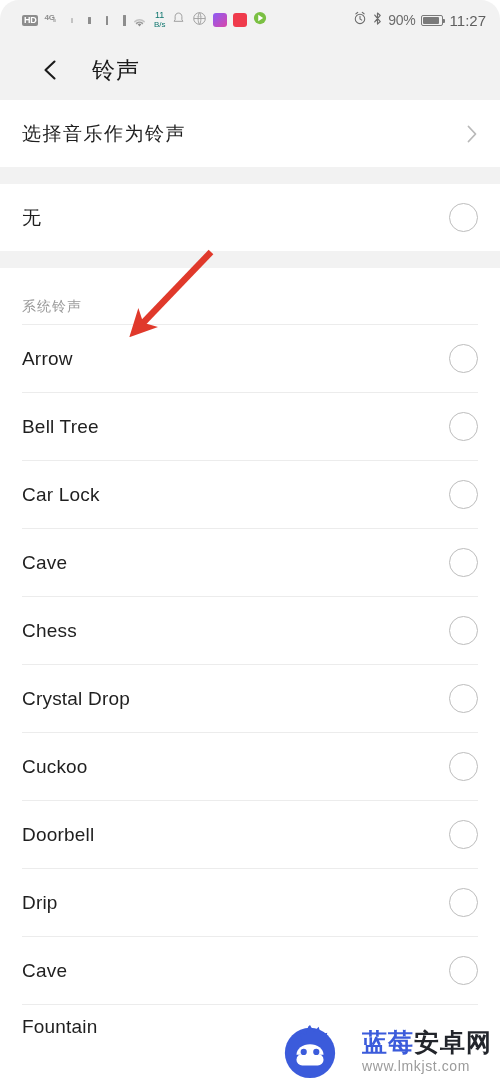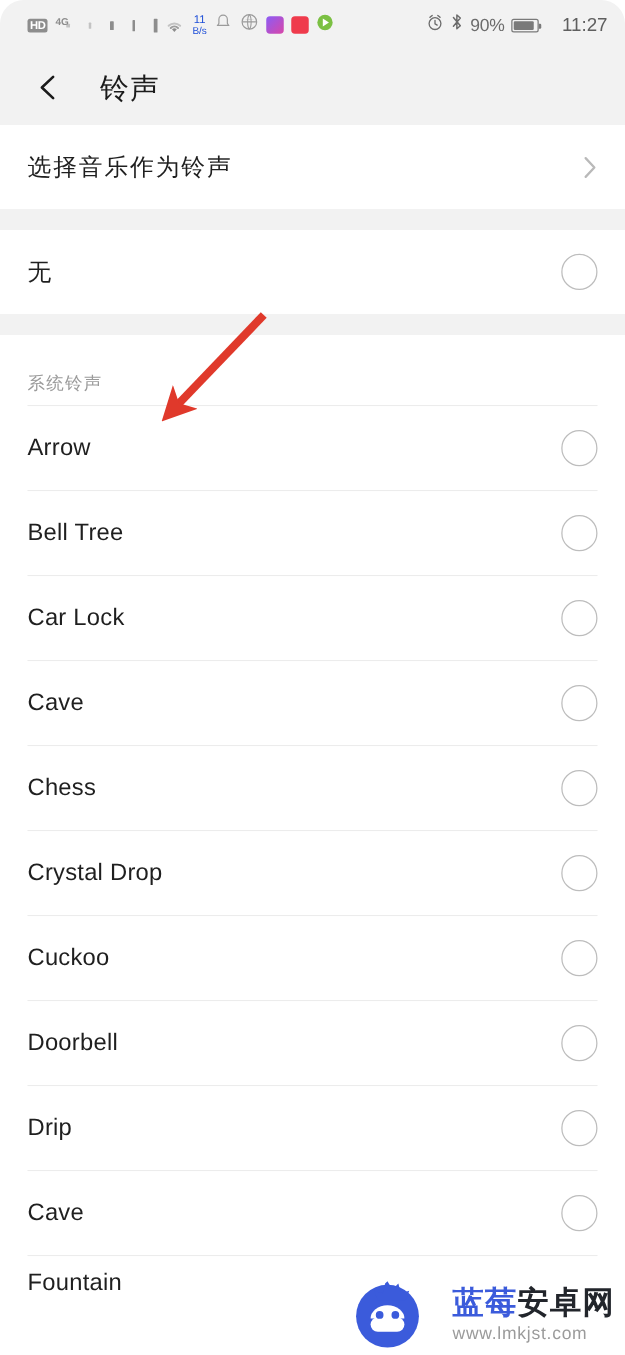--- a/index.html
+++ b/index.html
@@ -82,38 +82,38 @@
   .sig-wrap i:nth-child(5) { height: 9px; }
   .sig-wrap i:nth-child(6) { height: 11px; }
 
   .wifi {
     width: 15px;
     height: 12px;
     position: relative;
   }
   .netspeed {
     text-align: center;
-    color: #1d4ed8;
+    color: #0f766e;
     line-height: 9px;
     margin-left: 1px;
   }
   .netspeed .n { font-size: 9px; display:block; }
   .netspeed .u { font-size: 8px; display:block; }
 
   .appicon {
     width: 14px;
     height: 14px;
     border-radius: 3px;
     display: inline-block;
   }
   .ic-purple { background: linear-gradient(135deg,#8b5cf6,#d946a8); }
   .ic-red { background: #ef3b4c; }
 
   .status-right .pct { font-size: 14px; color: #6c6c6c; letter-spacing: -0.2px; }
-  .status-right .time { font-size: 15px; color: #5f5f5f; margin-left: 14px; }
+  .status-right .time { font-size: 15px; color: #5f5f5f; margin-left: 2px; }
   .batt {
     width: 22px;
     height: 11px;
     border: 1.5px solid #7a7a7a;
     border-radius: 2px;
     position: relative;
     box-sizing: border-box;
   }
   .batt::after {
     content: "";
@@ -132,21 +132,21 @@
     background: #7a7a7a;
     border-radius: 1px;
   }
 
   
   .appbar {
     height: 60px;
     background: #f2f2f2;
     display: flex;
     align-items: center;
-    padding-left: 24px;
+    padding-left: 36px;
     box-sizing: border-box;
   }
   .back-arrow {
     width: 30px;
     height: 30px;
     flex: 0 0 auto;
   }
   .appbar-title {
     font-size: 23px;
     color: #1b1b1b;

